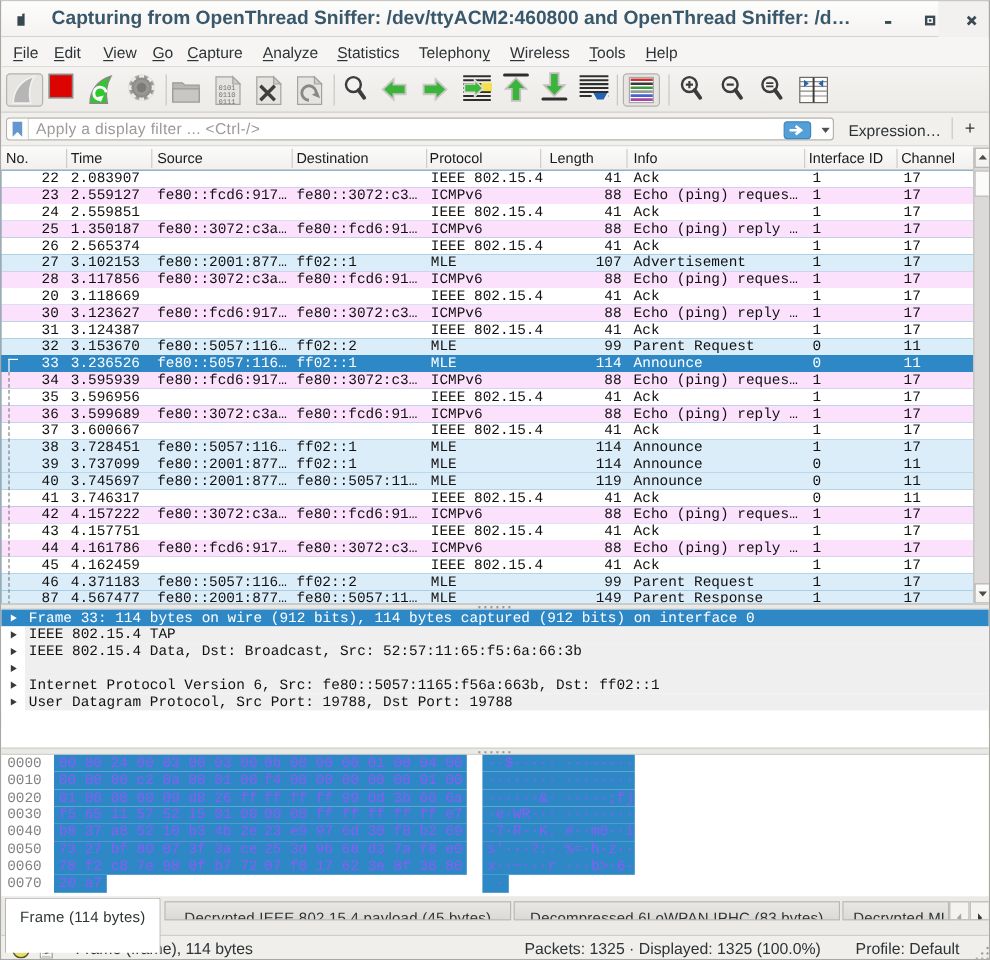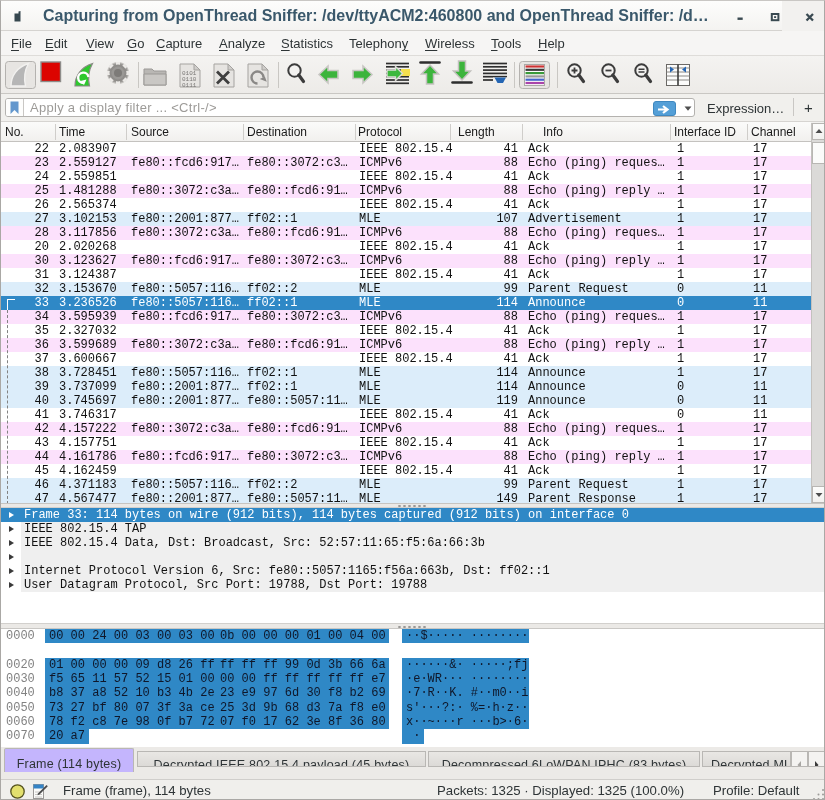--- a/index.html
+++ b/index.html
@@ -50,25 +50,25 @@
 .dr:first-child{}
 .dtx{position:absolute;left:23px;top:0}
 .tri{position:absolute;left:8px;top:4px;width:0;height:0;border-left:5px solid #3a3a3a;border-top:3.5px solid transparent;border-bottom:3.5px solid transparent}
 .twhite{border-left-color:#fff}
 #detpad{position:absolute;left:0;top:605px;width:823px;height:17px;background:#fff}
 
 #hexp{position:absolute;left:0;top:627px;width:823px;height:119px;background:#fff;border-top:1px solid #c9c7c4}
 .hr{position:absolute;left:0;width:824px;height:14.35px;font-family:"Liberation Mono",monospace;font-size:12px;line-height:14.35px;white-space:pre}
 .off{position:absolute;left:5px;color:#828282}
 .hbox,.abox{position:absolute;top:0;height:14.35px;background:#2f88c6}
-.hx{position:absolute;color:#0f172a}
+.hx{position:absolute;color:#8b5cf6}
 
 #tabs{position:absolute;left:0;top:746px;width:823px;height:32px;background:#eceae7}
 .tab{position:absolute;top:4px;height:16px;background:linear-gradient(#e9e7e4,#dcdad7);border:1px solid #b9b7b4;font-size:12.5px;letter-spacing:0.2px;color:#2e3436;text-align:center;line-height:26px;white-space:nowrap;overflow:hidden}
-#tab1{left:3px;top:1px;height:24px;background:#c4b5fd;border-bottom:none;border-radius:2px 2px 0 0;line-height:30px;z-index:2}
+#tab1{left:3px;top:1px;height:46px;background:#ffffff;border-bottom:none;border-radius:2px 2px 0 0;line-height:30px;z-index:2}
 
 #status{position:absolute;left:0;top:778px;width:823px;height:21px;background:#f0efec;border-top:1px solid #d0cecb;font-size:13.2px;color:#2e3436}
 </style></head>
 <body>
 <div id="title">
  <svg id="ticon" width="7" height="11" viewBox="0 0 7 11">
       <path d="M0.5 2.5 L4.5 2.5 L4.5 0.5 L6.5 0 L6.5 10.5 L0.5 10.5 Z" fill="#36474f"></path>
     </svg>
  <div id="ttext">Capturing from OpenThread Sniffer: /dev/ttyACM2:460800 and OpenThread Sniffer: /d…</div>
  <svg class="abs" style="left:733px;top:8px" width="90" height="14" viewBox="0 0 90 14">
@@ -253,53 +253,53 @@
  <span style="left:58px">Time</span>
     <i style="left:125px"></i>
  <span style="left:130px">Source</span>
     <i style="left:242px"></i>
  <span style="left:246px">Destination</span>
     <i style="left:354px"></i>
  <span style="left:357px">Protocol</span>
     <i style="left:449px"></i>
  <span style="left:457px">Length</span>
     <i style="left:521px"></i>
- <span style="left:542px">Info</span>
+ <span style="left:527px">Info</span>
     <i style="left:669px"></i>
  <span style="left:673px">Interface ID</span>
     <i style="left:746px"></i>
  <span style="left:750px">Channel</span>
 </div>
 <div id="plist">
 <div class="r" style="top:0px;background:#ffffff"><span class="no">22</span><span class="c t">2.083907</span><span class="c p">IEEE 802.15.4</span><span class="len">41</span><span class="c i">Ack</span><span class="c f">1</span><span class="c h">17</span></div>
 <div class="r" style="top:14px;background:#fce1fc"><span class="no">23</span><span class="c t">2.559127</span><span class="c s">fe80::fcd6:917…</span><span class="c d">fe80::3072:c3…</span><span class="c p">ICMPv6</span><span class="len">88</span><span class="c i">Echo (ping) reques…</span><span class="c f">1</span><span class="c h">17</span></div>
 <div class="r" style="top:28px;background:#ffffff"><span class="no">24</span><span class="c t">2.559851</span><span class="c p">IEEE 802.15.4</span><span class="len">41</span><span class="c i">Ack</span><span class="c f">1</span><span class="c h">17</span></div>
-<div class="r" style="top:42px;background:#fce1fc"><span class="no">25</span><span class="c t">1.481288</span><span class="c s">fe80::3072:c3a…</span><span class="c d">fe80::fcd6:91…</span><span class="c p">ICMPv6</span><span class="len">88</span><span class="c i">Echo (ping) reply …</span><span class="c f">1</span><span class="c h">17</span></div>
+<div class="r" style="top:42px;background:#fce1fc"><span class="no">25</span><span class="c t">1.350187</span><span class="c s">fe80::3072:c3a…</span><span class="c d">fe80::fcd6:91…</span><span class="c p">ICMPv6</span><span class="len">88</span><span class="c i">Echo (ping) reply …</span><span class="c f">1</span><span class="c h">17</span></div>
 <div class="r" style="top:56px;background:#ffffff"><span class="no">26</span><span class="c t">2.565374</span><span class="c p">IEEE 802.15.4</span><span class="len">41</span><span class="c i">Ack</span><span class="c f">1</span><span class="c h">17</span></div>
 <div class="r" style="top:70px;background:#dcedfa"><span class="no">27</span><span class="c t">3.102153</span><span class="c s">fe80::2001:877…</span><span class="c d">ff02::1</span><span class="c p">MLE</span><span class="len">107</span><span class="c i">Advertisement</span><span class="c f">1</span><span class="c h">17</span></div>
 <div class="r" style="top:84px;background:#fce1fc"><span class="no">28</span><span class="c t">3.117856</span><span class="c s">fe80::3072:c3a…</span><span class="c d">fe80::fcd6:91…</span><span class="c p">ICMPv6</span><span class="len">88</span><span class="c i">Echo (ping) reques…</span><span class="c f">1</span><span class="c h">17</span></div>
-<div class="r" style="top:98px;background:#ffffff"><span class="no">20</span><span class="c t">2.020268</span><span class="c p">IEEE 802.15.4</span><span class="len">41</span><span class="c i">Ack</span><span class="c f">1</span><span class="c h">17</span></div>
+<div class="r" style="top:98px;background:#ffffff"><span class="no">20</span><span class="c t">3.118669</span><span class="c p">IEEE 802.15.4</span><span class="len">41</span><span class="c i">Ack</span><span class="c f">1</span><span class="c h">17</span></div>
 <div class="r" style="top:112px;background:#fce1fc"><span class="no">30</span><span class="c t">3.123627</span><span class="c s">fe80::fcd6:917…</span><span class="c d">fe80::3072:c3…</span><span class="c p">ICMPv6</span><span class="len">88</span><span class="c i">Echo (ping) reply …</span><span class="c f">1</span><span class="c h">17</span></div>
 <div class="r" style="top:126px;background:#ffffff"><span class="no">31</span><span class="c t">3.124387</span><span class="c p">IEEE 802.15.4</span><span class="len">41</span><span class="c i">Ack</span><span class="c f">1</span><span class="c h">17</span></div>
 <div class="r" style="top:140px;background:#dcedfa"><span class="no">32</span><span class="c t">3.153670</span><span class="c s">fe80::5057:116…</span><span class="c d">ff02::2</span><span class="c p">MLE</span><span class="len">99</span><span class="c i">Parent Request</span><span class="c f">0</span><span class="c h">11</span></div>
 <div class="r" style="top:154px;background:#2f88c6;color:#ffffff"><span class="no">33</span><span class="c t">3.236526</span><span class="c s">fe80::5057:116…</span><span class="c d">ff02::1</span><span class="c p">MLE</span><span class="len">114</span><span class="c i">Announce</span><span class="c f">0</span><span class="c h">11</span></div>
 <div class="r" style="top:168px;background:#fce1fc"><span class="no">34</span><span class="c t">3.595939</span><span class="c s">fe80::fcd6:917…</span><span class="c d">fe80::3072:c3…</span><span class="c p">ICMPv6</span><span class="len">88</span><span class="c i">Echo (ping) reques…</span><span class="c f">1</span><span class="c h">17</span></div>
-<div class="r" style="top:182px;background:#ffffff"><span class="no">35</span><span class="c t">2.327032</span><span class="c p">IEEE 802.15.4</span><span class="len">41</span><span class="c i">Ack</span><span class="c f">1</span><span class="c h">17</span></div>
+<div class="r" style="top:182px;background:#ffffff"><span class="no">35</span><span class="c t">3.596956</span><span class="c p">IEEE 802.15.4</span><span class="len">41</span><span class="c i">Ack</span><span class="c f">1</span><span class="c h">17</span></div>
 <div class="r" style="top:196px;background:#fce1fc"><span class="no">36</span><span class="c t">3.599689</span><span class="c s">fe80::3072:c3a…</span><span class="c d">fe80::fcd6:91…</span><span class="c p">ICMPv6</span><span class="len">88</span><span class="c i">Echo (ping) reply …</span><span class="c f">1</span><span class="c h">17</span></div>
 <div class="r" style="top:210px;background:#ffffff"><span class="no">37</span><span class="c t">3.600667</span><span class="c p">IEEE 802.15.4</span><span class="len">41</span><span class="c i">Ack</span><span class="c f">1</span><span class="c h">17</span></div>
 <div class="r" style="top:224px;background:#dcedfa"><span class="no">38</span><span class="c t">3.728451</span><span class="c s">fe80::5057:116…</span><span class="c d">ff02::1</span><span class="c p">MLE</span><span class="len">114</span><span class="c i">Announce</span><span class="c f">1</span><span class="c h">17</span></div>
 <div class="r" style="top:238px;background:#dcedfa"><span class="no">39</span><span class="c t">3.737099</span><span class="c s">fe80::2001:877…</span><span class="c d">ff02::1</span><span class="c p">MLE</span><span class="len">114</span><span class="c i">Announce</span><span class="c f">0</span><span class="c h">11</span></div>
 <div class="r" style="top:252px;background:#dcedfa"><span class="no">40</span><span class="c t">3.745697</span><span class="c s">fe80::2001:877…</span><span class="c d">fe80::5057:11…</span><span class="c p">MLE</span><span class="len">119</span><span class="c i">Announce</span><span class="c f">0</span><span class="c h">11</span></div>
 <div class="r" style="top:266px;background:#ffffff"><span class="no">41</span><span class="c t">3.746317</span><span class="c p">IEEE 802.15.4</span><span class="len">41</span><span class="c i">Ack</span><span class="c f">0</span><span class="c h">11</span></div>
 <div class="r" style="top:280px;background:#fce1fc"><span class="no">42</span><span class="c t">4.157222</span><span class="c s">fe80::3072:c3a…</span><span class="c d">fe80::fcd6:91…</span><span class="c p">ICMPv6</span><span class="len">88</span><span class="c i">Echo (ping) reques…</span><span class="c f">1</span><span class="c h">17</span></div>
 <div class="r" style="top:294px;background:#ffffff"><span class="no">43</span><span class="c t">4.157751</span><span class="c p">IEEE 802.15.4</span><span class="len">41</span><span class="c i">Ack</span><span class="c f">1</span><span class="c h">17</span></div>
 <div class="r" style="top:308px;background:#fce1fc"><span class="no">44</span><span class="c t">4.161786</span><span class="c s">fe80::fcd6:917…</span><span class="c d">fe80::3072:c3…</span><span class="c p">ICMPv6</span><span class="len">88</span><span class="c i">Echo (ping) reply …</span><span class="c f">1</span><span class="c h">17</span></div>
 <div class="r" style="top:322px;background:#ffffff"><span class="no">45</span><span class="c t">4.162459</span><span class="c p">IEEE 802.15.4</span><span class="len">41</span><span class="c i">Ack</span><span class="c f">1</span><span class="c h">17</span></div>
 <div class="r" style="top:336px;background:#dcedfa"><span class="no">46</span><span class="c t">4.371183</span><span class="c s">fe80::5057:116…</span><span class="c d">ff02::2</span><span class="c p">MLE</span><span class="len">99</span><span class="c i">Parent Request</span><span class="c f">1</span><span class="c h">17</span></div>
-<div class="r" style="top:350px;background:#dcedfa"><span class="no">47</span><span class="c t">4.567477</span><span class="c s">fe80::2001:877…</span><span class="c d">fe80::5057:11…</span><span class="c p">MLE</span><span class="len">149</span><span class="c i">Parent Response</span><span class="c f">1</span><span class="c h">17</span></div>
+<div class="r" style="top:350px;background:#dcedfa"><span class="no">87</span><span class="c t">4.567477</span><span class="c s">fe80::2001:877…</span><span class="c d">fe80::5057:11…</span><span class="c p">MLE</span><span class="len">149</span><span class="c i">Parent Response</span><span class="c f">1</span><span class="c h">17</span></div>
 </div>
 <div id="relc1"></div>
 <div id="relc2"></div>
 <div id="rel"></div>
 <div id="sbar">
  <div class="sbtn" style="top:0px"><svg width="12" height="15">
         <path d="M2.5 9 L6 5 L9.5 9 Z" fill="#4d4d4d"></path>
       </svg></div>
  <div id="sthumb"></div>
  <div class="sbtn" style="top:363px"><svg width="12" height="15">
@@ -316,20 +316,21 @@
 <div class="dr" style="top:42px"><span class="tri"></span></div>
 <div class="dr" style="top:56px"><span class="tri"></span><span class="dtx">Internet Protocol Version 6, Src: fe80::5057:1165:f56a:663b, Dst: ff02::1</span></div>
 <div class="dr" style="top:70px"><span class="tri"></span><span class="dtx">User Datagram Protocol, Src Port: 19788, Dst Port: 19788</span></div>
 </div>
 <div id="detpad"></div>
 <div class="vdiv" style="top:622px;height:5px;border-top:1px solid #d2d0cd">
     <div style="position:absolute;left:396px;top:2px;width:30px;height:2px;background-image:radial-gradient(circle,#9a9896 40%,transparent 45%);background-size:5px 2px"></div>
   </div>
 <div id="hexp">
 <div class="hr" style="top:0.0px"><span class="off">0000</span><span class="hbox" style="left:44px;width:344px"></span><span class="abox" style="left:401px;width:127px"></span><span class="hx" style="left:48px">00 00 24 00 03 00 03 00</span><span class="hx" style="left:219px">0b 00 00 00 01 00 04 00</span><span class="hx" style="left:405px">··$····· ········</span></div>
+<div class="hr" style="top:14.35px"><span class="off">0010</span><span class="hbox" style="left:44px;width:344px"></span><span class="abox" style="left:401px;width:127px"></span><span class="hx" style="left:48px">00 00 00 c2 0a 00 01 00</span><span class="hx" style="left:219px">f4 00 00 00 00 00 01 00</span><span class="hx" style="left:405px">········ ········</span></div>
 <div class="hr" style="top:28.7px"><span class="off">0020</span><span class="hbox" style="left:44px;width:344px"></span><span class="abox" style="left:401px;width:127px"></span><span class="hx" style="left:48px">01 00 00 00 09 d8 26 ff</span><span class="hx" style="left:219px">ff ff ff 99 0d 3b 66 6a</span><span class="hx" style="left:405px">······&amp;· ·····;fj</span></div>
 <div class="hr" style="top:43.05px"><span class="off">0030</span><span class="hbox" style="left:44px;width:344px"></span><span class="abox" style="left:401px;width:127px"></span><span class="hx" style="left:48px">f5 65 11 57 52 15 01 00</span><span class="hx" style="left:219px">00 00 ff ff ff ff ff e7</span><span class="hx" style="left:405px">·e·WR··· ········</span></div>
 <div class="hr" style="top:57.4px"><span class="off">0040</span><span class="hbox" style="left:44px;width:344px"></span><span class="abox" style="left:401px;width:127px"></span><span class="hx" style="left:48px">b8 37 a8 52 10 b3 4b 2e</span><span class="hx" style="left:219px">23 e9 97 6d 30 f8 b2 69</span><span class="hx" style="left:405px">·7·R··K. #··m0··i</span></div>
 <div class="hr" style="top:71.75px"><span class="off">0050</span><span class="hbox" style="left:44px;width:344px"></span><span class="abox" style="left:401px;width:127px"></span><span class="hx" style="left:48px">73 27 bf 80 07 3f 3a ce</span><span class="hx" style="left:219px">25 3d 9b 68 d3 7a f8 e0</span><span class="hx" style="left:405px">s'···?:· %=·h·z··</span></div>
 <div class="hr" style="top:86.1px"><span class="off">0060</span><span class="hbox" style="left:44px;width:344px"></span><span class="abox" style="left:401px;width:127px"></span><span class="hx" style="left:48px">78 f2 c8 7e 98 0f b7 72</span><span class="hx" style="left:219px">07 f0 17 62 3e 8f 36 80</span><span class="hx" style="left:405px">x··~···r ···b&gt;·6·</span></div>
 <div class="hr" style="top:100.45px"><span class="off">0070</span><span class="hbox" style="left:44px;width:44px"></span><span class="abox" style="left:401px;width:22px"></span><span class="hx" style="left:48px">20 a7</span><span class="hx" style="left:405px"> ·</span></div>
 </div>
 <div id="tabs">
  <div class="tab" id="tab1" style="width:130px">Frame (114 bytes)</div>
  <div class="tab" style="left:136px;width:289px">Decrypted IEEE 802.15.4 payload (45 bytes)</div>

